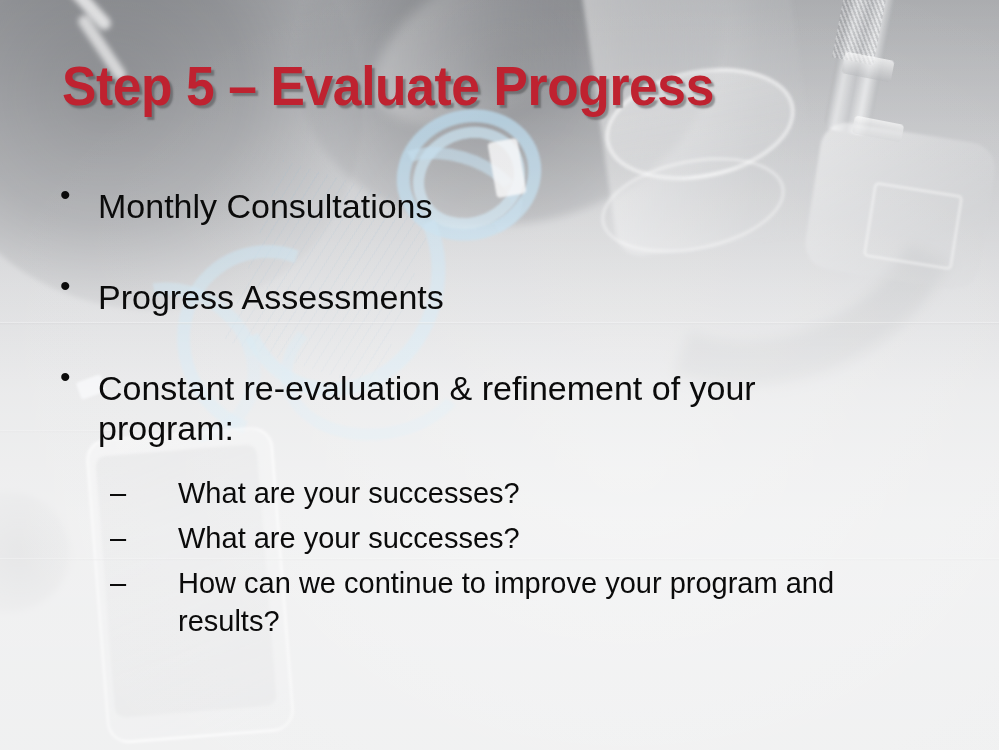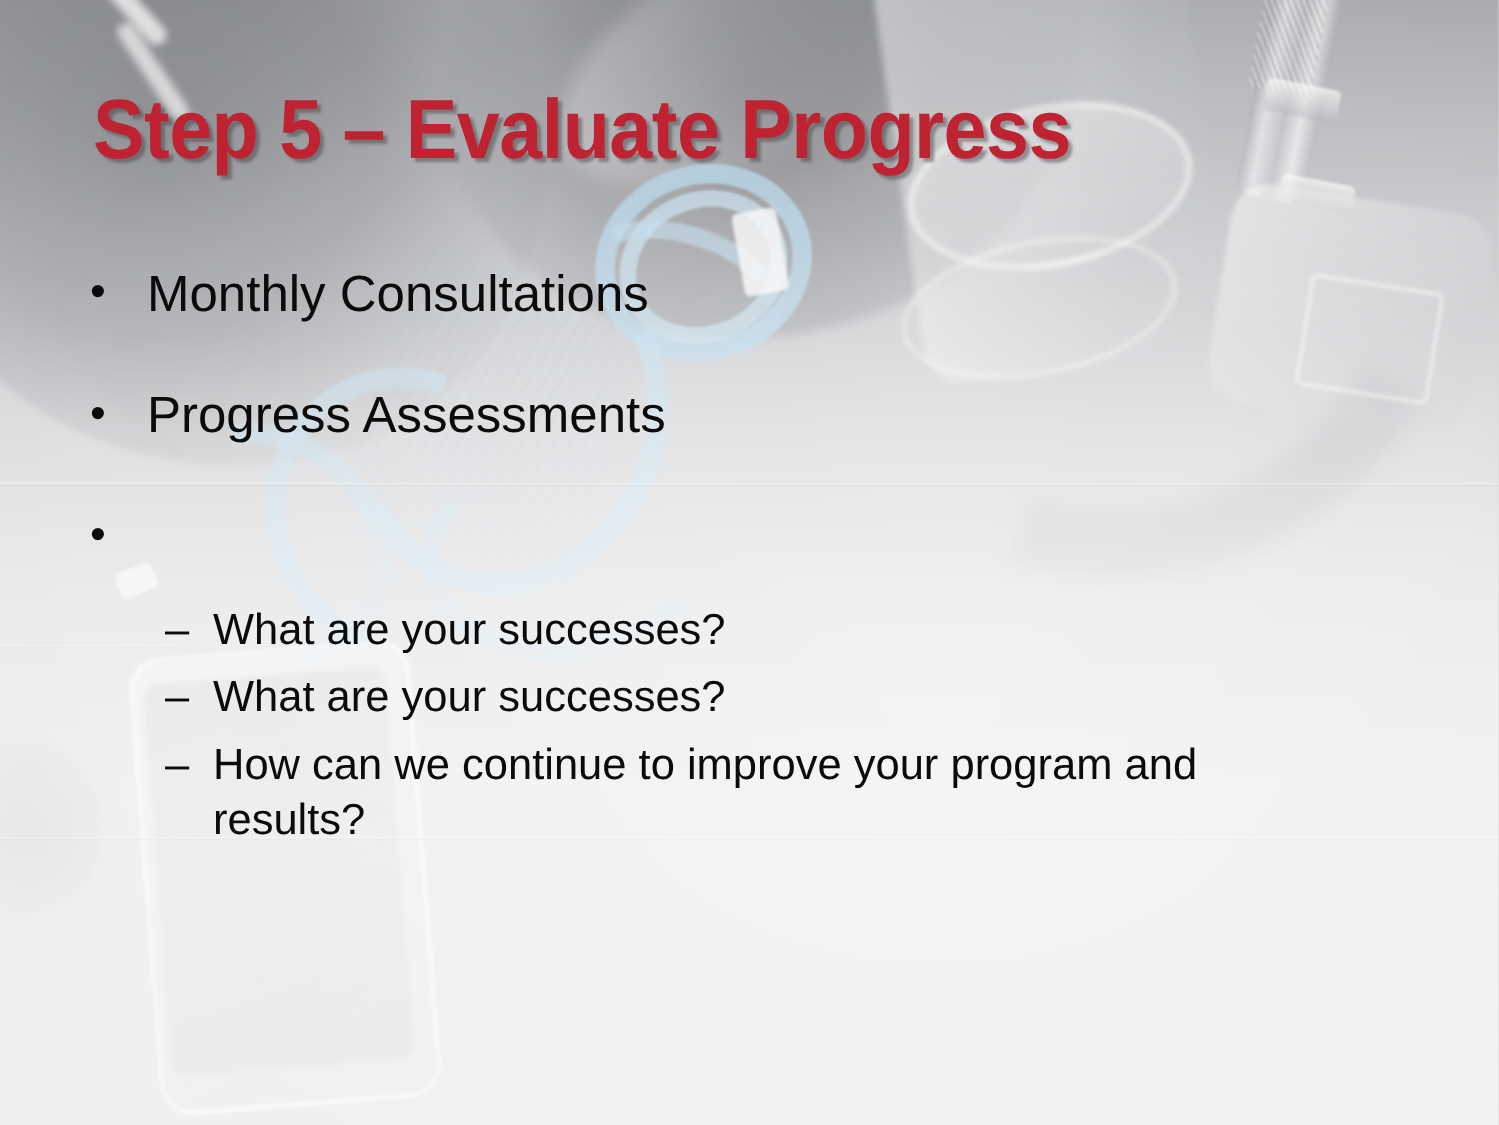--- a/index.html
+++ b/index.html
@@ -366,41 +366,41 @@
   }
   .bullet-row .mark {
     width: 46px;
     flex: 0 0 46px;
     font-size: 30px;
     line-height: 1.28;
     text-align: left;
     padding-left: 8px;
     box-sizing: border-box;
   }
-  .bullet-row .txt { flex: 1 1 auto; max-width: 800px; }
+  .bullet-row .txt { flex: 1 1 auto; max-width: 800px; margin-top: 10px; }
 
   .sub-list {
     margin-top: -14px;
     margin-left: 58px;
   }
   .sub-row {
     display: flex;
     align-items: flex-start;
     color: #0b0b0b;
     font-size: 29px;
     line-height: 1.28;
     margin-bottom: 8px;
   }
   .sub-row .mark {
     width: 32px;
     flex: 0 0 32px;
     font-size: 29px;
     line-height: 1.28;
   }
-  .sub-row .txt { flex: 1 1 auto; max-width: 760px; }
+  .sub-row .txt { flex: 1 1 auto; max-width: 760px; margin-left: 36px; }
 </style>
 </head>
 <body>
 
 <div class="slide">
 
   <div class="bg">
     <div class="bg-base"></div>
 
     <div class="shoe">
@@ -461,20 +461,21 @@
         <span class="txt">Monthly Consultations</span>
       </div>
 
       <div class="bullet-row">
         <span class="mark">•</span>
         <span class="txt">Progress Assessments</span>
       </div>
 
       <div class="bullet-row">
         <span class="mark">•</span>
+        <span class="txt">Constant re-evaluation &amp; refinement of your program:</span>
       </div>
 
       <div class="sub-list">
         <div class="sub-row">
           <span class="mark">–</span>
           <span class="txt">What are your successes?</span>
         </div>
         <div class="sub-row">
           <span class="mark">–</span>
           <span class="txt">What are your successes?</span>

